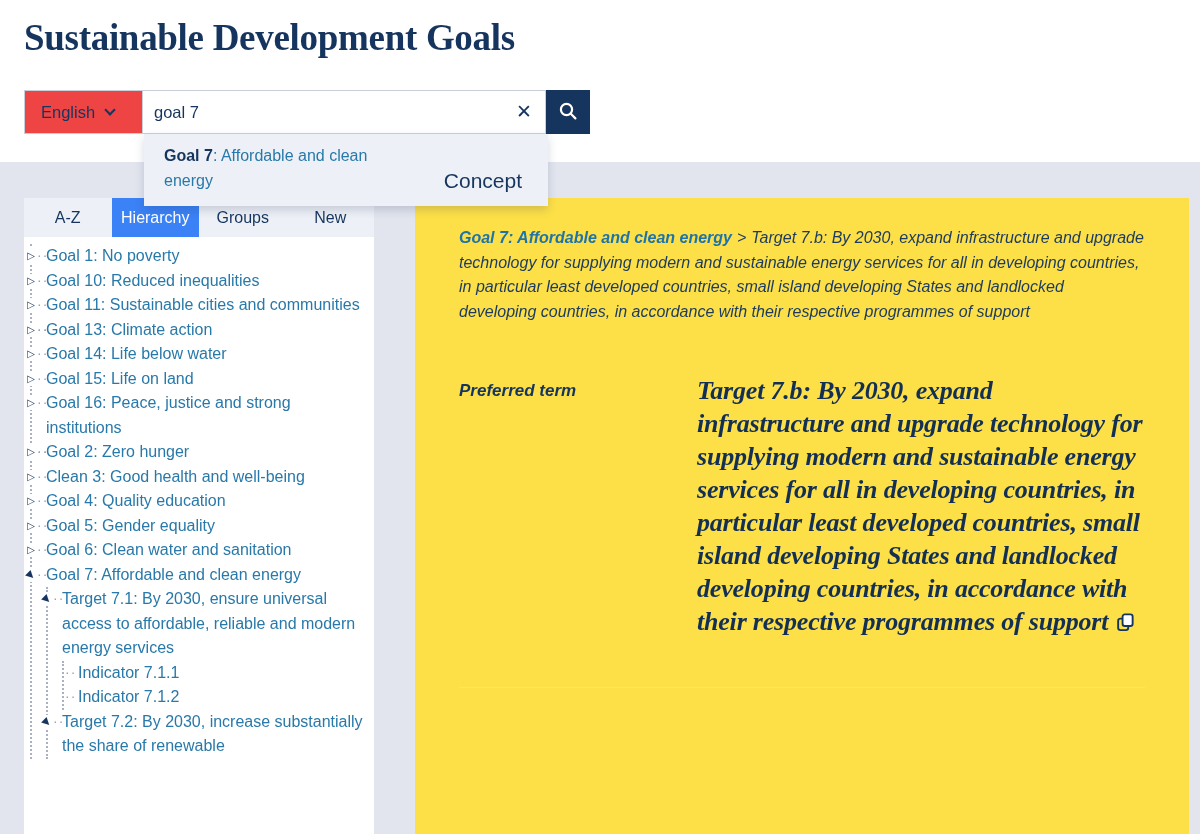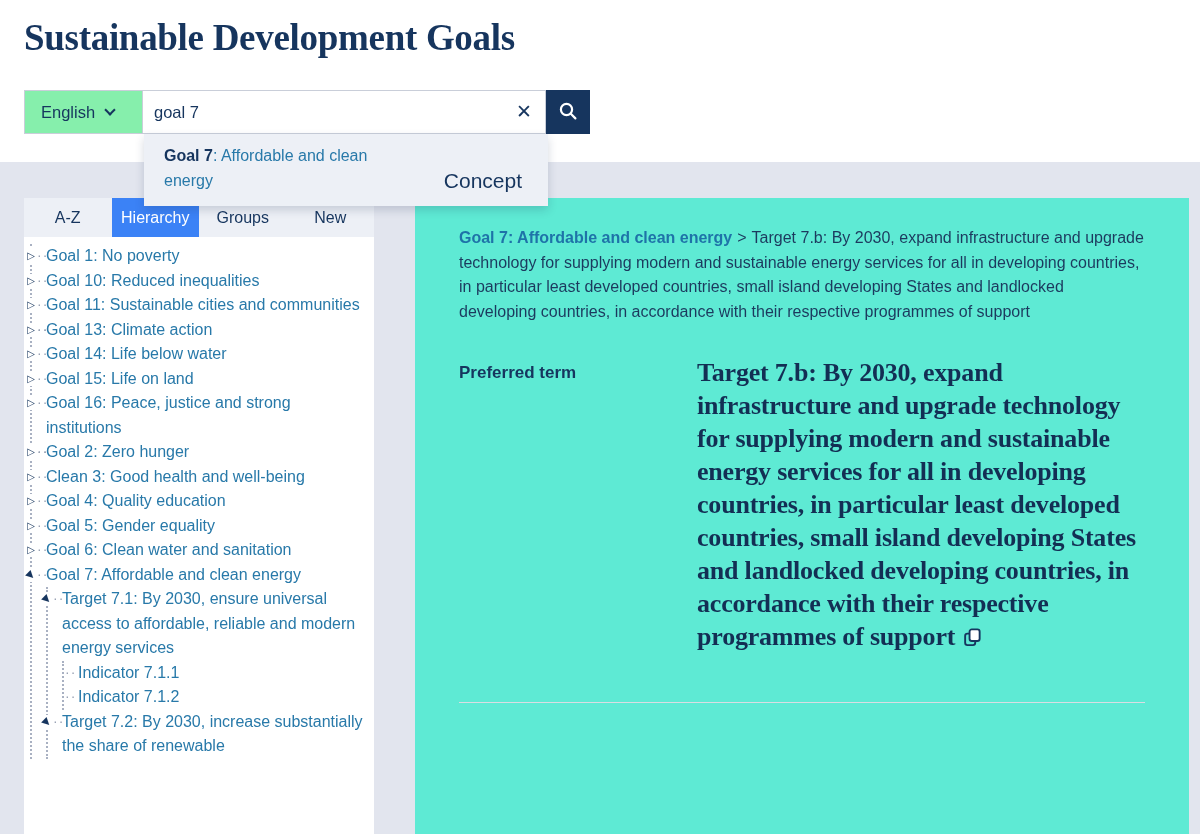--- a/index.html
+++ b/index.html
@@ -6,21 +6,21 @@
   html, body { width: 1200px; height: 834px; overflow: hidden; background: #ffffff;
     font-family: "Liberation Sans", sans-serif; }
   .page { position: relative; width: 1200px; height: 590px; }
 
   
   .page-title { position: absolute; left: 24px; top: 16px;
     font-family: "Liberation Serif", serif; font-size: 37px; font-weight: 700;
     color: #16355e; letter-spacing: -0.3px; }
 
   .searchbar { position: absolute; left: 24px; top: 90px; height: 44px; display: flex; z-index: 4; }
-  .lang-select { width: 119px; height: 44px; background: #86efac; border: 1px solid #c9ced9;
+  .lang-select { width: 119px; height: 44px; background: #ef4444; border: 1px solid #c9ced9;
     display: flex; align-items: center; gap: 11px; padding: 0 12px 0 16px;
     font-size: 16.5px; color: #16355e; cursor: pointer; }
   .chev { width: 8px; height: 8px; border-right: 2px solid #16355e; border-bottom: 2px solid #16355e;
     transform: rotate(45deg); margin-top: -4px; }
   .input-wrap { position: relative; width: 404px; height: 44px; margin-left: -1px;
     border: 1px solid #c9ced9; background: #fff; }
   .input-wrap input { width: 100%; height: 100%; border: none; outline: none;
     font-family: "Liberation Sans", sans-serif; font-size: 16.5px; color: #16355e;
     padding: 0 46px 0 11px; background: transparent; }
   .clear-x { position: absolute; right: 13px; top: 50%; transform: translateY(-52%);
@@ -54,25 +54,25 @@
     background: #ffffff; color: #16355e; font-size: 10px; text-align: center; }
   .tw.collapsed::before { content: "\25B7"; }
   .tw.expanded::before { content: "\25B6"; display: inline-block; transform: rotate(45deg); }
   .tw.leaf { background: transparent; }
   .dots { position: absolute; left: 5px; top: -1px; color: #9aa3b5; font-size: 14px;
     letter-spacing: 1px; }
   .tw.leaf + .dots { left: 1px; }
 
   
   .content { position: absolute; left: 415px; top: 198px; width: 774px; height: 636px;
-    background: #5eead4; z-index: 1; padding: 28px 44px; overflow: hidden; }
+    background: #fde047; z-index: 1; padding: 28px 44px; overflow: hidden; font-style: italic; }
   .breadcrumb { font-size: 16px; line-height: 24.5px; color: #1c3a5e; }
   .breadcrumb a { color: #1e73a8; font-weight: 700; text-decoration: none; cursor: pointer; }
   .bc-sep { margin: 0 5px; }
-  .frow { display: flex; margin-top: 32px; }
+  .frow { display: flex; margin-top: 50px; }
   .flabel { width: 238px; flex: none; font-size: 17px; font-weight: 700; color: #16355e;
     padding-top: 7px; }
   .term { width: 448px; font-family: "Liberation Serif", serif; font-size: 26px;
     line-height: 33px; font-weight: 700; color: #132f54; letter-spacing: -0.2px; }
   .copy-icon { display: inline-block; vertical-align: -3px; margin-left: 7px; cursor: pointer; }
   .divider { border: none; border-top: 1px solid #dadde3; margin: 46px 0 0 0; }
   .defrow { margin-top: 24px; }
   .dotted-u { display: inline-block; border-bottom: 2px dotted #93a9c9; padding-bottom: 3px; }
   .def-text { width: 448px; font-size: 16.5px; line-height: 24.5px; color: #1c3a5e; }
 </style>

